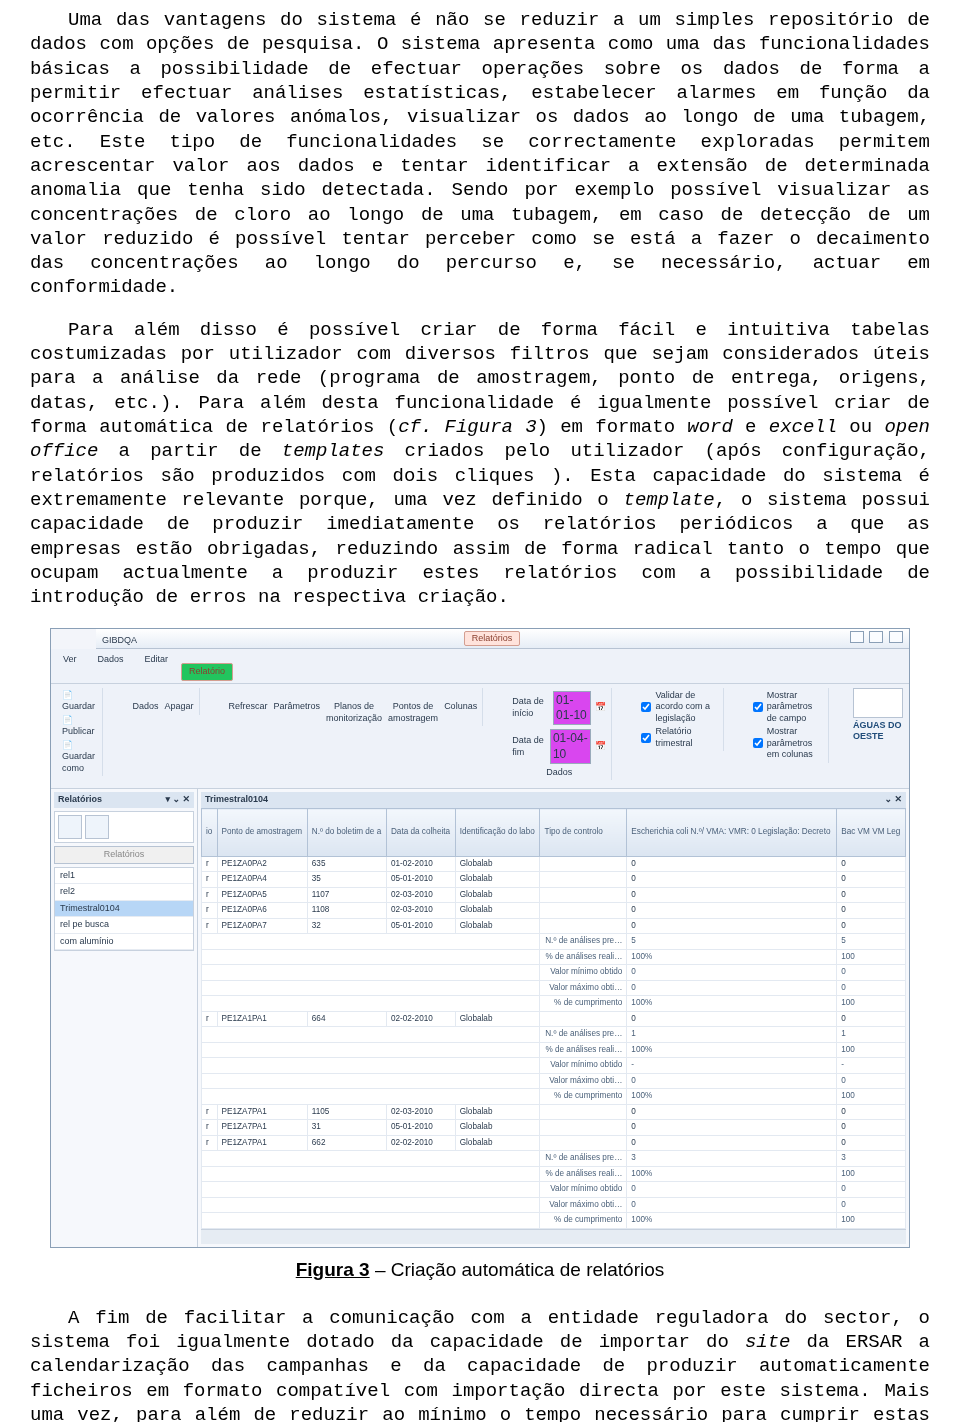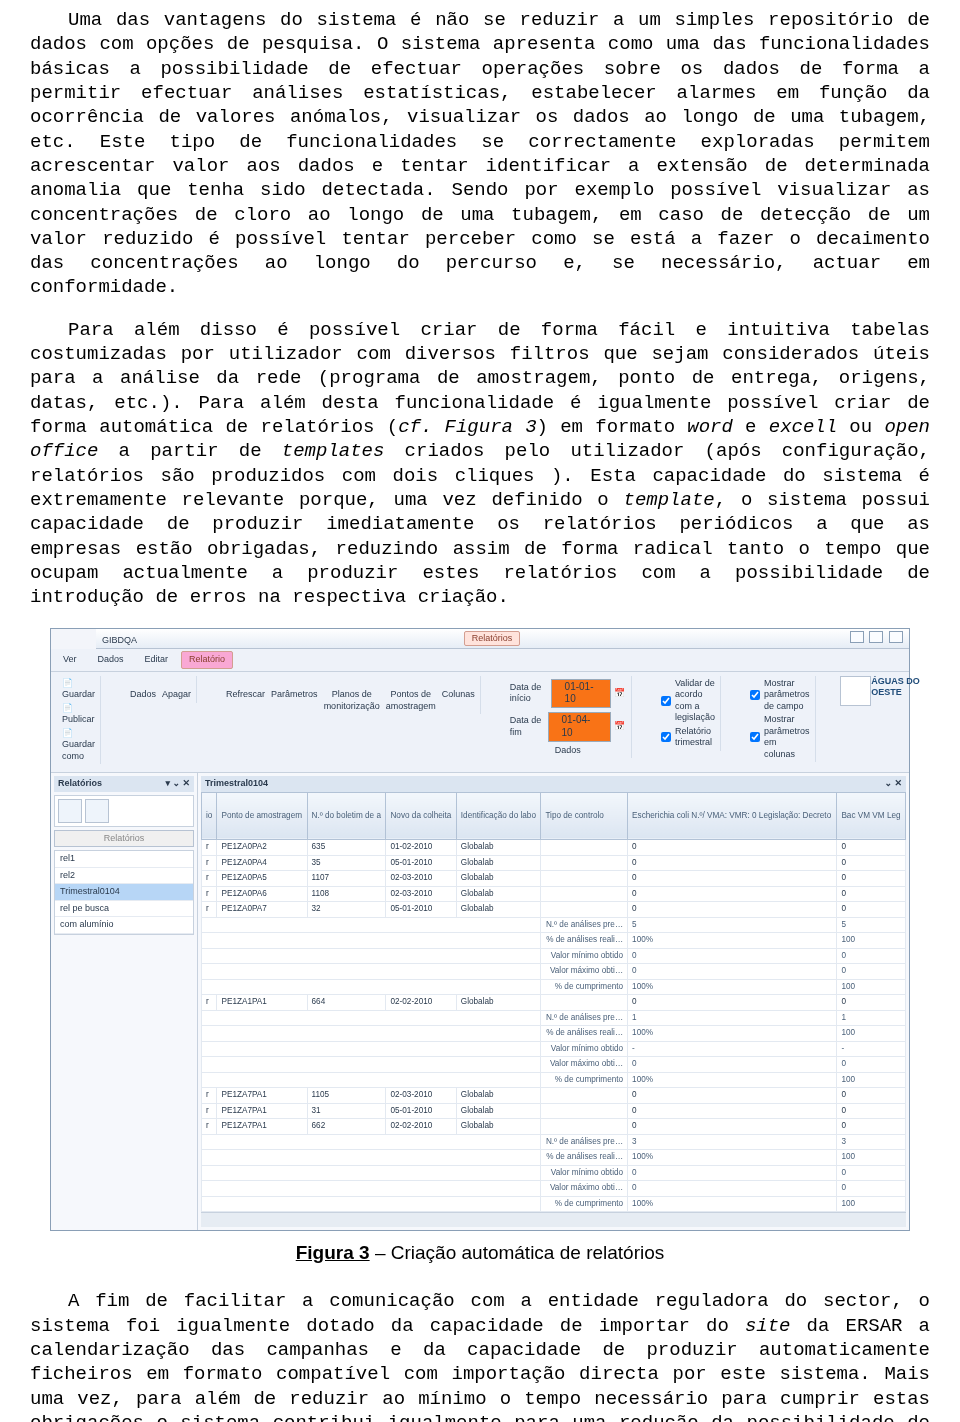--- a/index.html
+++ b/index.html
@@ -46,42 +46,42 @@
     border:1px solid #8a9fb6;background:#fafcff;
   }
   .menubar{
     display:flex;gap:5px;background:#eef2f9;border-bottom:1px solid #c7d1de;
     padding:2px 4px;
   }
   .menubar span{
     padding:2px 7px;border:1px solid transparent;border-radius:2px;cursor:default;
   }
   .menubar .active{
-    background:#f9a8d4;border-color:#d39e91;color:#8a4030;
+    background:#22c55e;border-color:#d39e91;color:#8a4030;margin-top:12px;
   }
   .ribbon{
     display:flex;align-items:flex-start;gap:24px;padding:4px 6px 8px 6px;
     background:#eef2f9;border-bottom:1px solid #c7d1de;
   }
   .ribbon-group{
     display:flex;flex-direction:column;align-items:center;gap:2px;
     padding:2px 5px;border-right:1px solid #d5deea;
   }
   .ribbon-group:last-child{border-right:none;}
   .ribbon-col{display:flex;flex-direction:column;gap:2px;}
   .icon{
     width:22px;height:22px;border-radius:3px;background:#6fb0e6;
     box-shadow:inset 0 0 0 1px #fff;
   }
   .chk{display:flex;align-items:center;gap:4px;}
   .chk input{width:10px;height:10px;margin:0;}
   .date-row{display:flex;align-items:center;gap:4px;margin:1px 0;}
-  .date-row .box{border:1px solid #9ab;background:#f97316;width:48px;padding:1px 13px;font-size:10px;}
+  .date-row .box{border:1px solid #9ab;background:#d946ef;width:48px;padding:1px 2px;font-size:12px;}
   .logo{
-    margin-left:auto;display:flex;flex-direction:row;align-items:flex-start;color:#214d7a;font-weight:bold;
+    margin-left:auto;display:flex;flex-direction:column;align-items:center;color:#214d7a;font-weight:bold;
   }
   .logo .mark{width:48px;height:28px;border:1px solid #b7c3d3;background:#fff;margin-bottom:2px;}
   .content{
     display:flex;align-items:stretch;background:#f6f8fc;
   }
   .sidebar{
     width:140px;border-right:1px solid #c7d1de;padding:3px;
     display:flex;flex-direction:column;gap:3px;
   }
   .side-title{
@@ -228,21 +228,21 @@
         <div class="grid-title">
               <span>Trimestral0104</span>
               <span>⌄ ✕</span>
             </div>
         <table class="grid">
           <thead>
                 <tr id="hdr-row">
                   <th>io</th>
                   <th>Ponto de amostragem</th>
                   <th>N.º do boletim de a</th>
-                  <th>Novo da colheita</th>
+                  <th>Data da colheita</th>
                   <th>Identificação do labo</th>
                   <th>Tipo de controlo</th>
                   <th>Escherichia coli N.º/
 VMA:
 VMR: 0
 Legislação: Decreto</th>
                   <th>Bac
 VM
 VM
 Leg</th>

